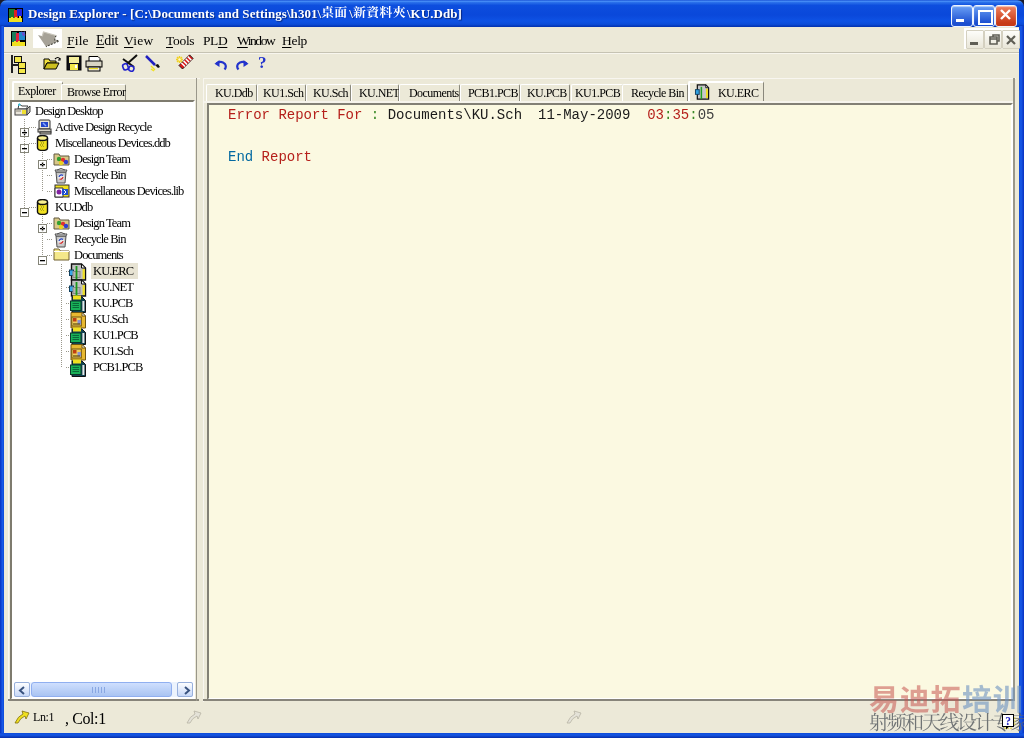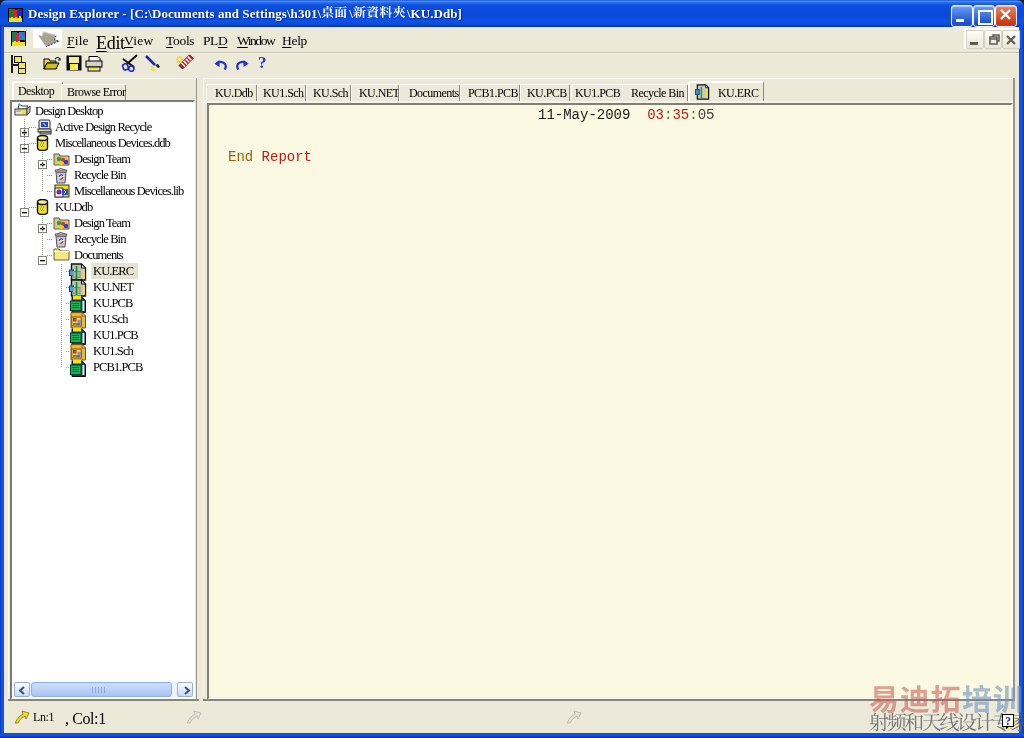--- a/index.html
+++ b/index.html
@@ -73,21 +73,21 @@
 </svg></div>
 <div class="abs" style="left:33px;top:29px;width:29px;height:19px;background:#fff;"></div>
 <div class="abs" style="left:38px;top:31px;"><svg width="26" height="19" viewBox="0 0 26 19">
 <g transform="rotate(16 12 9)">
 <path d="M3.5 3 h13 v4.5 h4.5 l-11 9 -11-9 h4.5 z" fill="#a6a298"></path>
 <path d="M16.5 3 v4.5 h4.5 l-11 9" fill="none" stroke="#3c3c34" stroke-width="1.1" stroke-dasharray="1.7 1.5"></path>
 <path d="M3.5 7.5 v-4.5 h13" fill="none" stroke="#c9c6bc" stroke-width="1.2"></path>
 </g>
 </svg></div>
 <div class="abs ser" style="left:67px;top:33px;font-size:13.5px;letter-spacing:0.2px;"><u>F</u>ile</div>
-<div class="abs ser" style="left:96px;top:33px;font-size:18px;letter-spacing:-0.3px;"><u>E</u>dit</div>
+<div class="abs ser" style="left:96px;top:33px;font-size:14px;letter-spacing:-0.3px;"><u>E</u>dit</div>
 <div class="abs ser" style="left:124px;top:33px;font-size:13.5px;letter-spacing:0.3px;"><u>V</u>iew</div>
 <div class="abs ser" style="left:166px;top:33px;font-size:13.5px;letter-spacing:-0.3px;"><u>T</u>ools</div>
 <div class="abs ser" style="left:203px;top:33px;font-size:13.5px;letter-spacing:-0.4px;">PL<u>D</u></div>
 <div class="abs ser" style="left:237px;top:33px;font-size:13.5px;letter-spacing:-1.45px;"><u>W</u>indow</div>
 <div class="abs ser" style="left:282px;top:33px;font-size:13.5px;letter-spacing:-0.3px;"><u>H</u>elp</div>
 <div class="abs" style="left:964px;top:28px;width:55px;height:21px;background:#fff;"></div>
 <div class="abs" style="left:966px;top:30px;width:16px;height:17px;background:linear-gradient(180deg,#fdfdfa,#e9e6d8);border:1px solid #d4d0c0;border-radius:1px;">
       <div class="abs" style="left:3px;top:11px;width:8px;height:3px;background:#5f5e55;"></div>
     </div>
 <div class="abs" style="left:984px;top:30px;width:16px;height:17px;background:linear-gradient(180deg,#fdfdfa,#e9e6d8);border:1px solid #d4d0c0;border-radius:1px;"><svg width="16" height="17">
@@ -147,21 +147,21 @@
 <path d="M3.5 4.5 q5-3.5 8.5 0.5 q1.8 2.8 -0.5 5.5" fill="none" stroke="#2233cc" stroke-width="2.2"></path>
 <path d="M6.5 1 L1.5 4.8 6.5 8z" fill="#2233cc"></path>
 </svg></div>
 <div class="abs" style="left:235px;top:58px;"><svg width="15" height="13" viewBox="0 0 15 13">
 <path d="M11.5 4.5 q-5-3.5-8.5 0.5 q-1.8 2.8 0.5 5.5" fill="none" stroke="#2233cc" stroke-width="2.2"></path>
 <path d="M8.5 1 l5 3.8 L8.5 8z" fill="#2233cc"></path>
 </svg></div>
 <div class="abs ser" style="left:258px;top:53px;font-size:17px;font-weight:bold;color:#2233cc;">?</div>
 <div class="abs" style="left:8px;top:78px;width:191px;height:624px;background:#ece9d8;border-top:1px solid #f8f6f0;border-left:1px solid #f8f6f0;"></div>
 <div class="abs" style="left:12px;top:81px;width:48px;height:20px;background:#ece9d8;border:1px solid #8a887c;border-bottom:none;border-top:2px solid #fff;border-left:2px solid #fff;border-radius:2px 2px 0 0;"></div>
-<div class="abs tabtxt" style="left:18px;top:84px;">Desktop</div>
+<div class="abs tabtxt" style="left:18px;top:84px;">Explorer</div>
 <div class="abs" style="left:61px;top:84px;width:63px;height:17px;background:#ece9d8;border:1px solid #8a887c;border-bottom:none;border-top:1px solid #fff;border-left:1px solid #fff;border-radius:2px 2px 0 0;"></div>
 <div class="abs tabtxt" style="left:67px;top:85px;">Browse Error</div>
 <div class="abs" style="left:10px;top:100px;width:185px;height:600px;background:#fff;
 border-top:2px solid #7e7b6e;border-left:2px solid #7e7b6e;border-right:2px solid #fff;border-bottom:2px solid #fff;box-sizing:border-box;"></div>
 <div class="abs" style="left:14px;top:103px;"><svg width="17" height="15" viewBox="0 0 17 15">
 <path d="M5 1 l3 2 h6 l-2 3 h-8 z" fill="#fff" stroke="#404040"></path>
 <path d="M5 0 l2 2 -3 1 z" fill="#30c8e8"></path>
 <rect x="1" y="6" width="12" height="6" fill="#e8e4da" stroke="#404040"></rect>
 <rect x="2" y="7" width="5" height="2" fill="#b8b4a8"></rect>
 <rect x="8" y="7" width="4" height="4" fill="#f0e030"></rect>
@@ -378,22 +378,23 @@
 <path d="M3 1 h9 l3 3 v12 H3 z" fill="#c8c8c8" stroke="#101010" stroke-width="1.3"></path>
 <path d="M12 1 l3 3 h-3 z" fill="#fff" stroke="#101010"></path>
 <rect x="12.2" y="5" width="2" height="10" fill="#f0e020"></rect>
 <rect x="1" y="6" width="4" height="5" fill="#30a0e0" stroke="#104060"></rect>
 <rect x="6.5" y="3" width="1.6" height="13" fill="#20a020"></rect>
 </svg></div>
 <div class="abs tabtxt" style="left:718px;top:86px;">KU.ERC</div>
 <div class="abs" style="left:204px;top:101px;width:811px;height:2px;background:#f6f4ec;"></div>
 <div class="abs" style="left:207px;top:103px;width:806px;height:597px;background:#fbf9e1;
 border-top:2px solid #828075;border-left:2px solid #828075;border-right:2px solid #fff;border-bottom:2px solid #fff;box-sizing:border-box;"></div>
+<div class="abs mono" style="left:228px;top:107px;"><span style="color:#b51f1a">Error Report For</span><span style="color:#3a8a28"> : </span><span style="color:#1a1a1a">Documents\KU.Sch</span></div>
 <div class="abs mono" style="left:538px;top:107px;"><span style="color:#1a1a1a">11-May-2009  </span><span style="color:#b51f1a">03</span><span style="color:#3a8a28">:</span><span style="color:#b51f1a">35</span><span style="color:#3a8a28">:</span><span style="color:#404040">05</span></div>
-<div class="abs mono" style="left:228px;top:149px;"><span style="color:#a16207">End </span><span style="color:#b51f1a">Report</span></div>
+<div class="abs mono" style="left:228px;top:149px;"><span style="color:#0369a1">End </span><span style="color:#b51f1a">Report</span></div>
 <div class="abs" style="left:8px;top:699px;width:191px;height:2px;background:#87847a;"></div>
 <div class="abs" style="left:203px;top:699px;width:812px;height:2px;background:#87847a;"></div>
 <div class="abs" style="left:196px;top:78px;width:1px;height:623px;background:#9a978a;"></div>
 <div class="abs" style="left:1013px;top:78px;width:2px;height:623px;background:#9a978a;"></div>
 <div class="abs" style="left:4px;top:702px;width:1015px;height:31px;background:#ece9d8;"></div>
 <div class="abs" style="left:14px;top:710px;"><svg width="17" height="15" viewBox="0 0 17 15">
 <path d="M1 13 Q4 6 9 4 L8 1 15 3 12 9 11 6 Q6 8 4 13 z" fill="#f0e020" stroke="#807010" stroke-width="0.8"></path>
 </svg></div>
 <div class="abs ser" style="left:33px;top:710px;font-size:12px;letter-spacing:-0.4px;">Ln:1</div>
 <div class="abs ser" style="left:65px;top:710px;font-size:16px;letter-spacing:-0.4px;">, Col:1</div>

